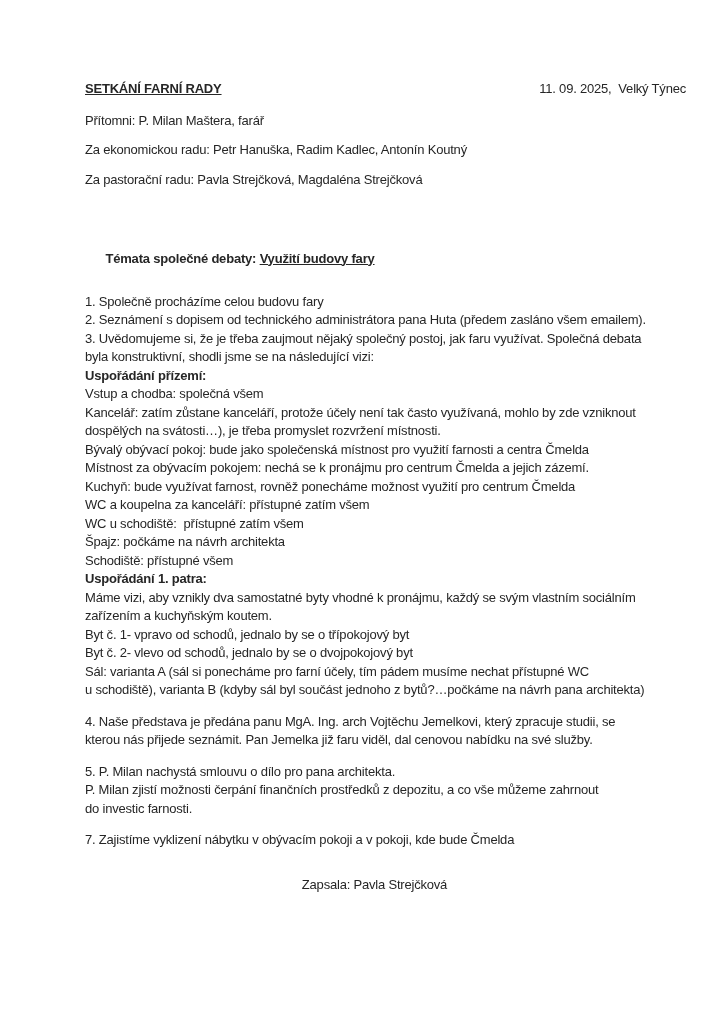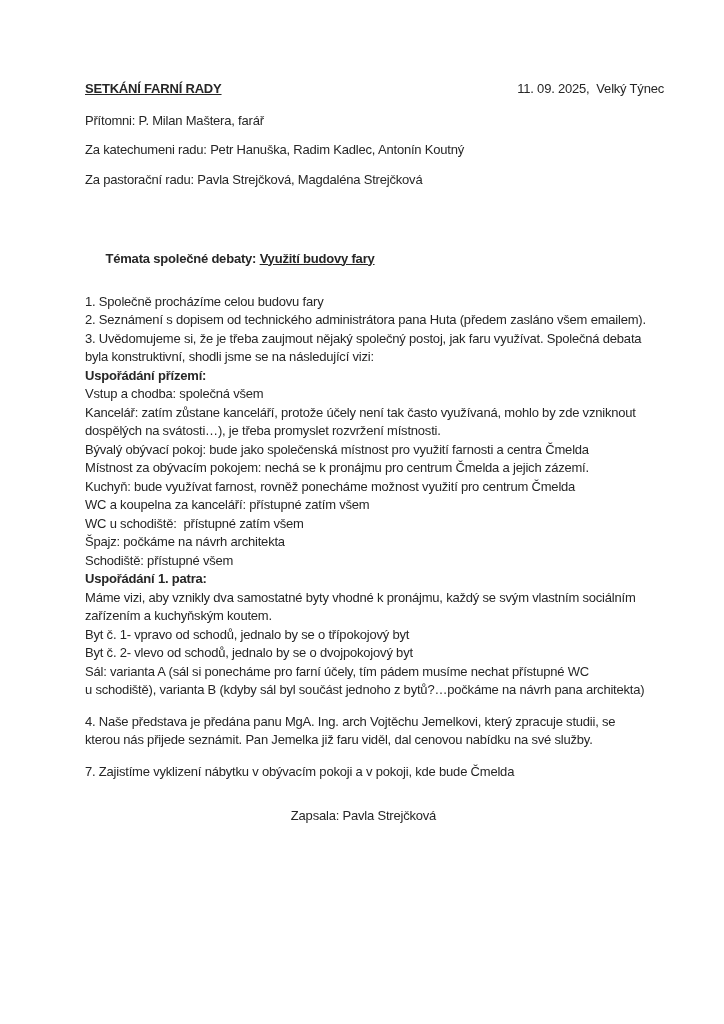--- a/index.html
+++ b/index.html
@@ -10,21 +10,21 @@
   .page {
     position: relative;
     width: 724px;
     height: 1024px;
     background: #ffffff;
     overflow: hidden;
     font-family: "Liberation Sans", "DejaVu Sans", sans-serif;
     color: #262626;
   }
   .content {
-    padding: 80px 60px 0 85px;
+    padding: 80px 38px 0 85px;
     font-size: 13px;
     line-height: 18.5px;
     letter-spacing: -0.2px;
   }
   .header-row {
     display: flex;
     justify-content: space-between;
     align-items: baseline;
     margin-bottom: 13px;
     white-space: pre;
@@ -72,21 +72,21 @@
 
 <div class="page">
   <div class="content">
 
     <div class="header-row">
       <span class="doc-title">SETKÁNÍ FARNÍ RADY</span>
       <span class="doc-date">11. 09. 2025,  Velký Týnec</span>
     </div>
 
     <div class="attendee-line">Přítomni: P. Milan Maštera, farář</div>
-    <div class="attendee-line">Za katechumeni radu: Petr Hanuška, Radim Kadlec, Antonín Koutný</div>
+    <div class="attendee-line">Za ekonomickou radu: Petr Hanuška, Radim Kadlec, Antonín Koutný</div>
     <div class="attendee-line last">Za pastorační radu: Pavla Strejčková, Magdaléna Strejčková</div>
 
     <div class="topics-heading">
       <span>Témata společné debaty: </span><span class="u">Využití budovy fary</span>
     </div>
 
     <div class="block">
         <div class="line">1. Společně procházíme celou budovu fary</div>
         <div class="line">2. Seznámení s dopisem od technického administrátora pana Huta (předem zasláno všem emailem).</div>
         <div class="line">3. Uvědomujeme si, že je třeba zaujmout nějaký společný postoj, jak faru využívat. Společná debata</div>
@@ -109,20 +109,25 @@
         <div class="line">Byt č. 2- vlevo od schodů, jednalo by se o dvojpokojový byt</div>
         <div class="line">Sál: varianta A (sál si ponecháme pro farní účely, tím pádem musíme nechat přístupné WC</div>
         <div class="line">u schodiště), varianta B (kdyby sál byl součást jednoho z bytů?…počkáme na návrh pana architekta)</div>
       </div>
 
     <div class="block">
         <div class="line">4. Naše představa je předána panu MgA. Ing. arch Vojtěchu Jemelkovi, který zpracuje studii, se</div>
         <div class="line">kterou nás přijede seznámit. Pan Jemelka již faru viděl, dal cenovou nabídku na své služby.</div>
       </div>
 
+    <div class="block">
+        <div class="line">5. P. Milan nachystá smlouvu o dílo pro pana architekta.</div>
+        <div class="line">P. Milan zjistí možnosti čerpání finančních prostředků z depozitu, a co vše můžeme zahrnout</div>
+        <div class="line">do investic farnosti.</div>
+      </div>
 
     <div class="block no-gap">
         <div class="line">7. Zajistíme vyklizení nábytku v obývacím pokoji a v pokoji, kde bude Čmelda</div>
       </div>
 
     <div class="signature-row">Zapsala: Pavla Strejčková</div>
 
   </div>
 </div>
 

